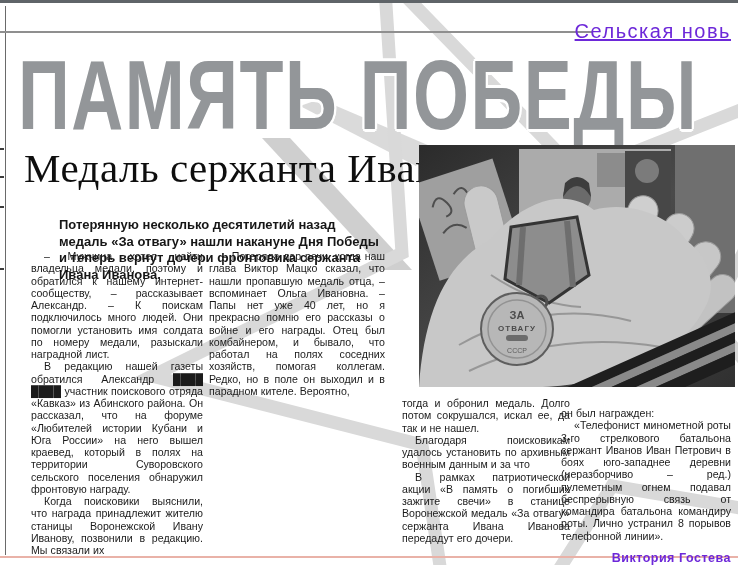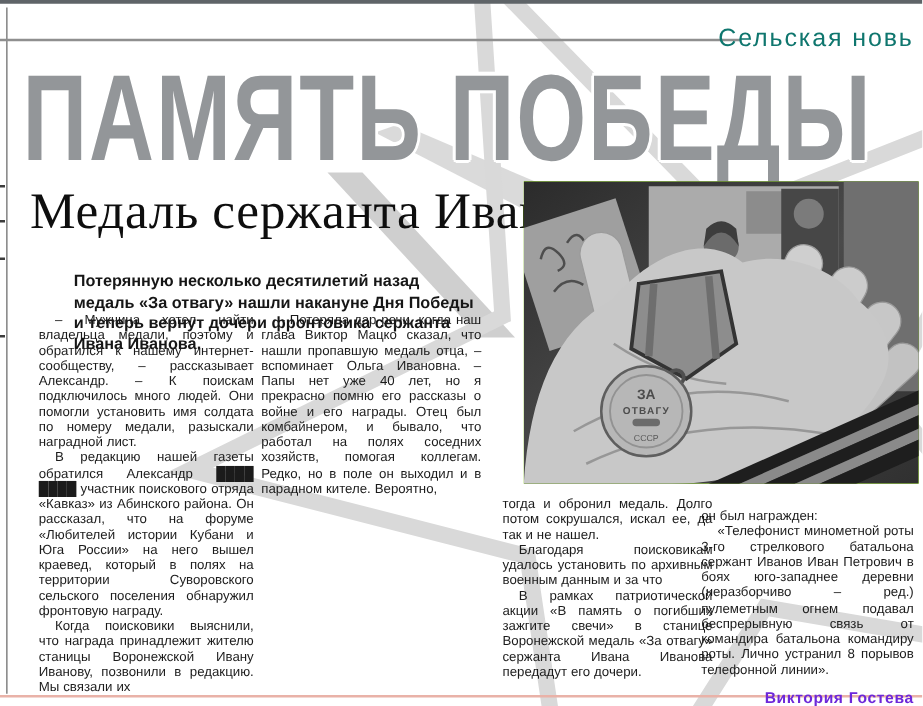--- a/index.html
+++ b/index.html
@@ -8,21 +8,21 @@
   
   .topbar{position:absolute;left:0;top:0;width:738px;height:3px;background:#5f6468;}
   .left-rule{position:absolute;left:5px;top:6px;width:1px;height:549px;background:#6a6a6a;}
   .tick{position:absolute;left:0;width:4px;height:2px;background:#3c3c3c;}
   .bottom-rule{position:absolute;left:0;top:556px;width:738px;height:2px;background:#e9b2a8;}
   
   .watermark{position:absolute;left:0;top:0;z-index:0;}
   
   .mast-rule{position:absolute;left:0;top:31px;width:592px;height:2px;background:#8f8f8f;z-index:1;}
   .paper-name{position:absolute;right:7px;top:20px;z-index:1;font-size:20px;letter-spacing:1.5px;
-              color:#0f766e;white-space:nowrap;}
+              color:#6d28d9;white-space:nowrap;text-decoration:underline;}
   .rubric{position:absolute;left:18px;top:46px;z-index:1;font-size:96px;font-weight:bold;
           letter-spacing:2px;line-height:1;color:#939699;white-space:nowrap;
           transform:scale(0.75,1.02);transform-origin:0 0;
           text-shadow:-3px 0 #fff,3px 0 #fff,0 -3px #fff,0 3px #fff,
                       -2px -2px #fff,2px 2px #fff,-2px 2px #fff,2px -2px #fff;}
   .headline{position:absolute;left:24px;top:144px;z-index:1;margin:0;
             font-family:"Liberation Serif",serif;font-weight:normal;font-size:41px;
             letter-spacing:0.5px;color:#0e0e0e;white-space:nowrap;}
   .lead{position:absolute;left:43px;top:201px;width:320px;z-index:1;margin:16px;
         font-size:13px;font-weight:bold;line-height:16.5px;color:#161616;}
@@ -31,21 +31,21 @@
        hyphens:auto;-webkit-hyphens:auto;word-spacing:0.2px;}
   .col p{margin:0;}
   .col p.ind{text-indent:13px;}
   .col1{left:31px;top:250px;width:172px;height:305px;}
   .col2{left:209px;top:250px;width:176px;height:305px;}
   .col3{left:402px;top:397px;width:168px;height:158px;}
   .col4{left:561px;top:397px;width:170px;height:158px;margin-top:10px;}
   .byline{margin-top:10px;text-align:right;font-weight:bold;font-size:12.5px;letter-spacing:0.5px;color:#6d28d9;}
   
   .photo{position:absolute;left:419px;top:145px;width:316px;height:242px;z-index:2;
-         background:#84cc16;overflow:hidden;}
+         background:#a3a3a3;overflow:hidden;}
   .photo svg{display:block;}
 </style>
 </head>
 <body>
 
 <div class="page">
 
   <svg class="watermark" width="738" height="565" viewBox="0 0 738 565" aria-hidden="true">
     <polygon points="262,138 290,138 412,270 384,270" fill="#cfcfcf"></polygon>
     <polygon points="300,106 320,99 430,146 416,166" fill="#d6d6d6" opacity="0.9"></polygon>

